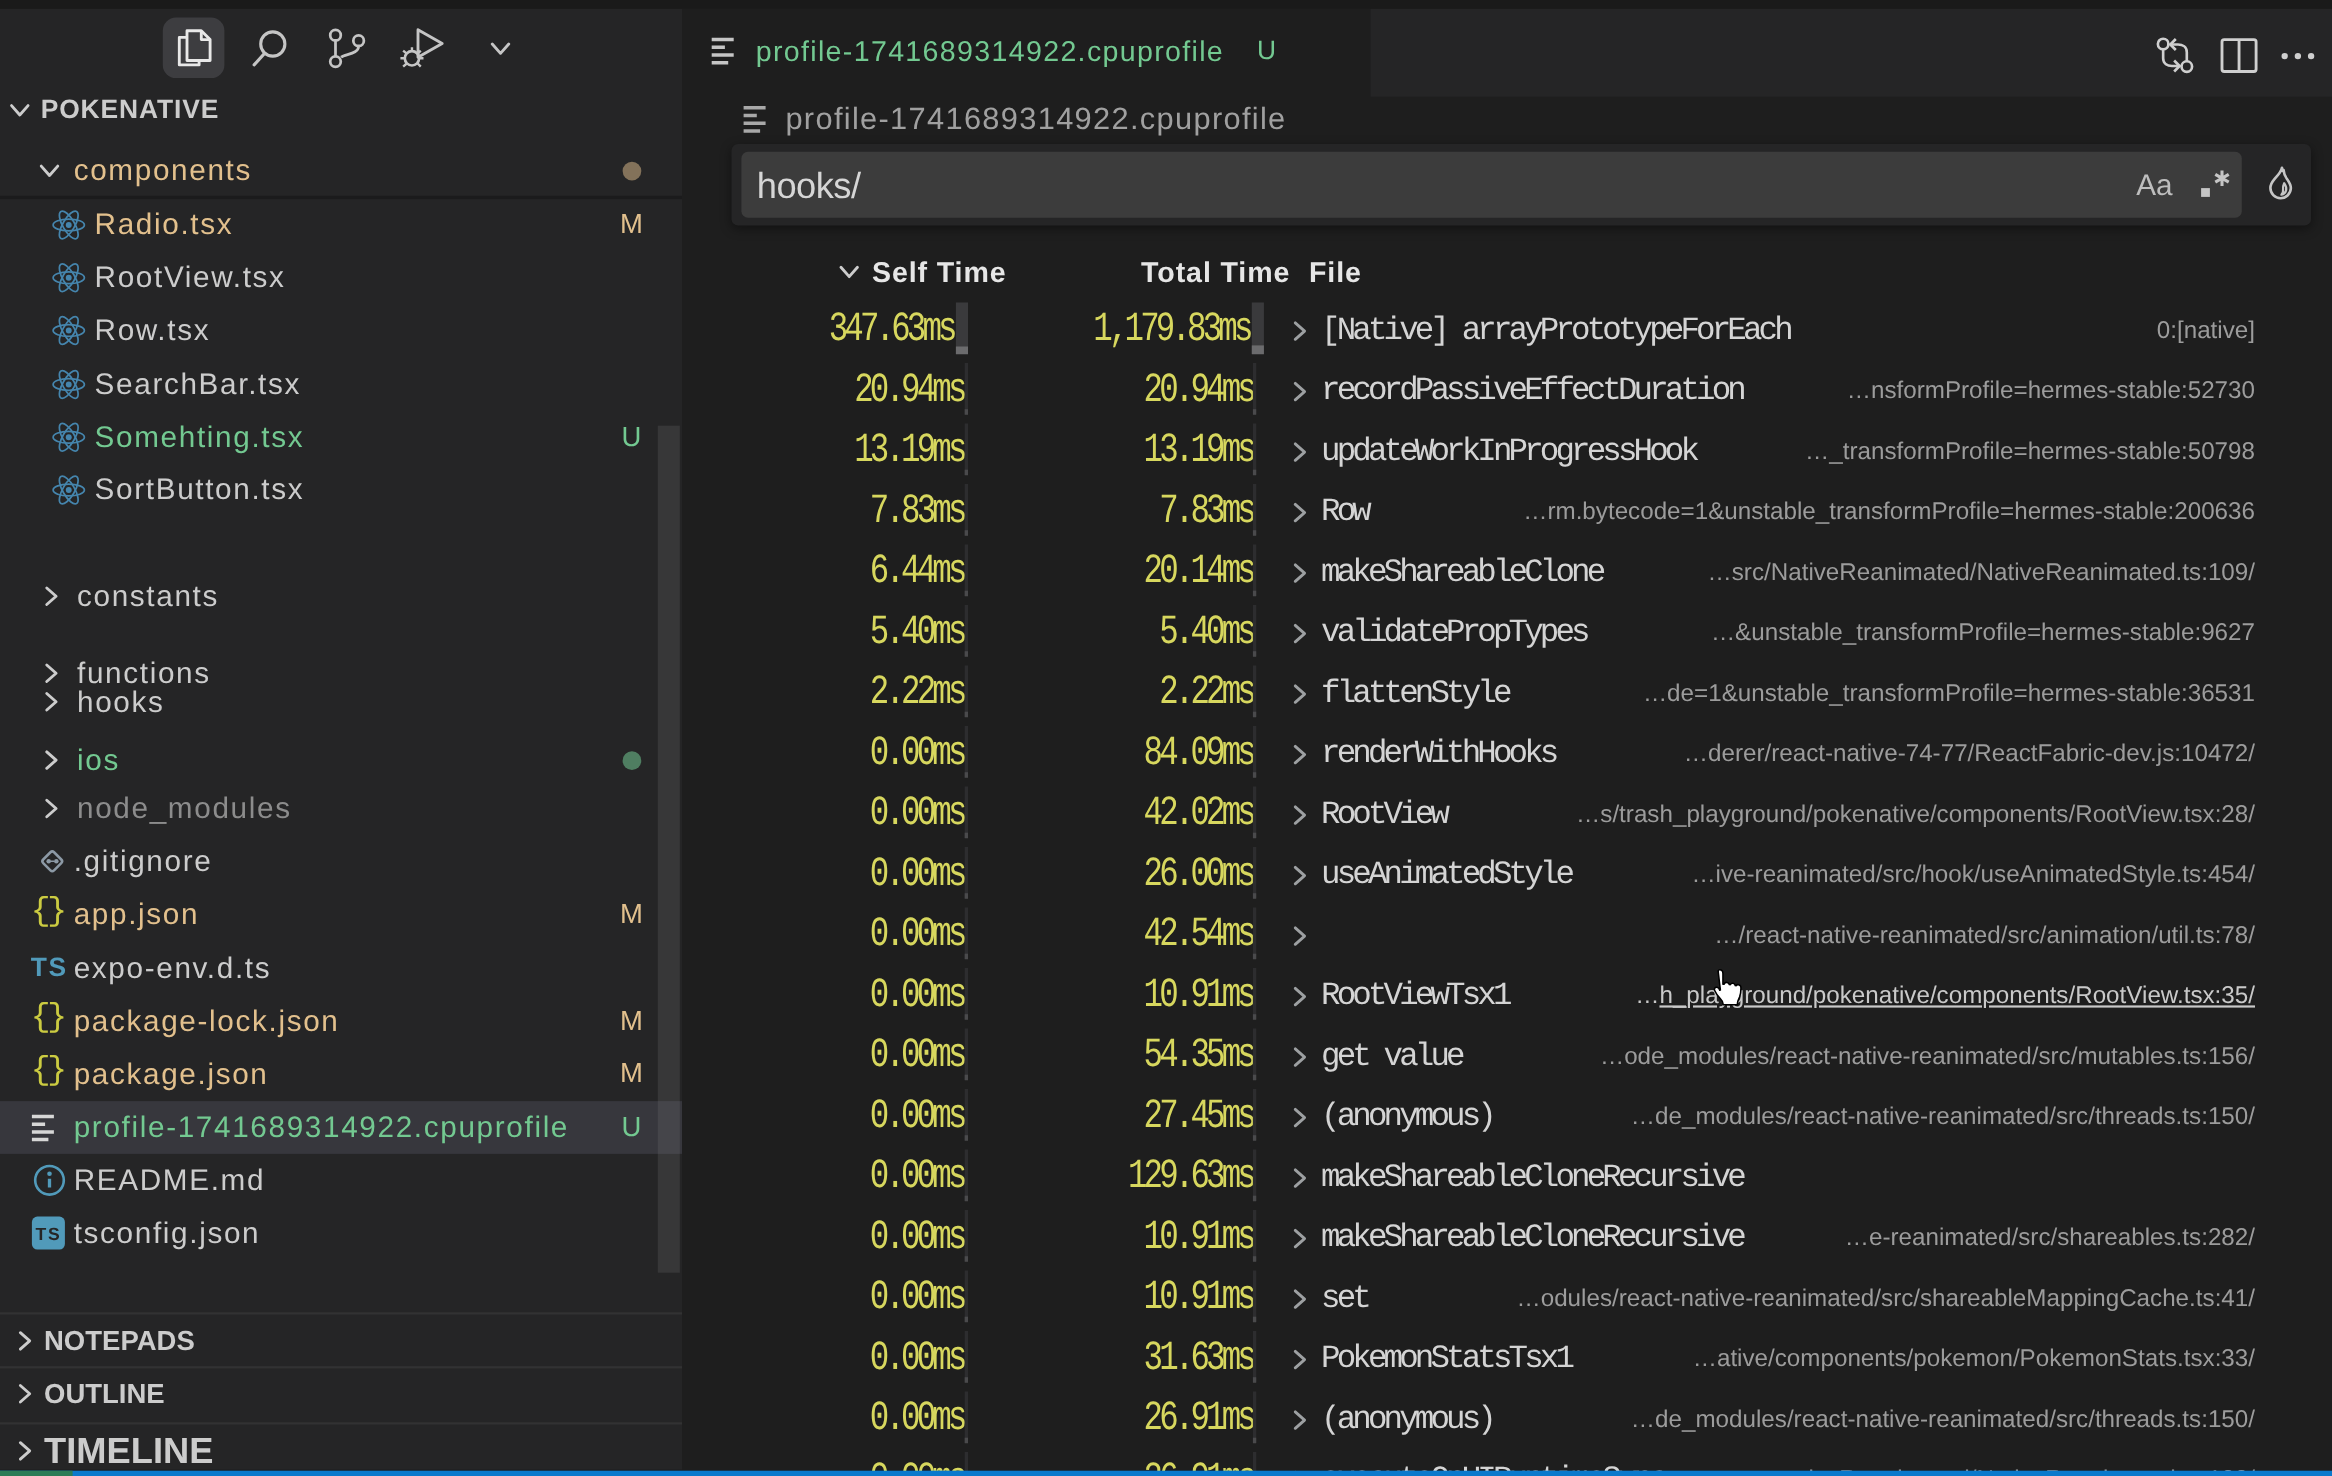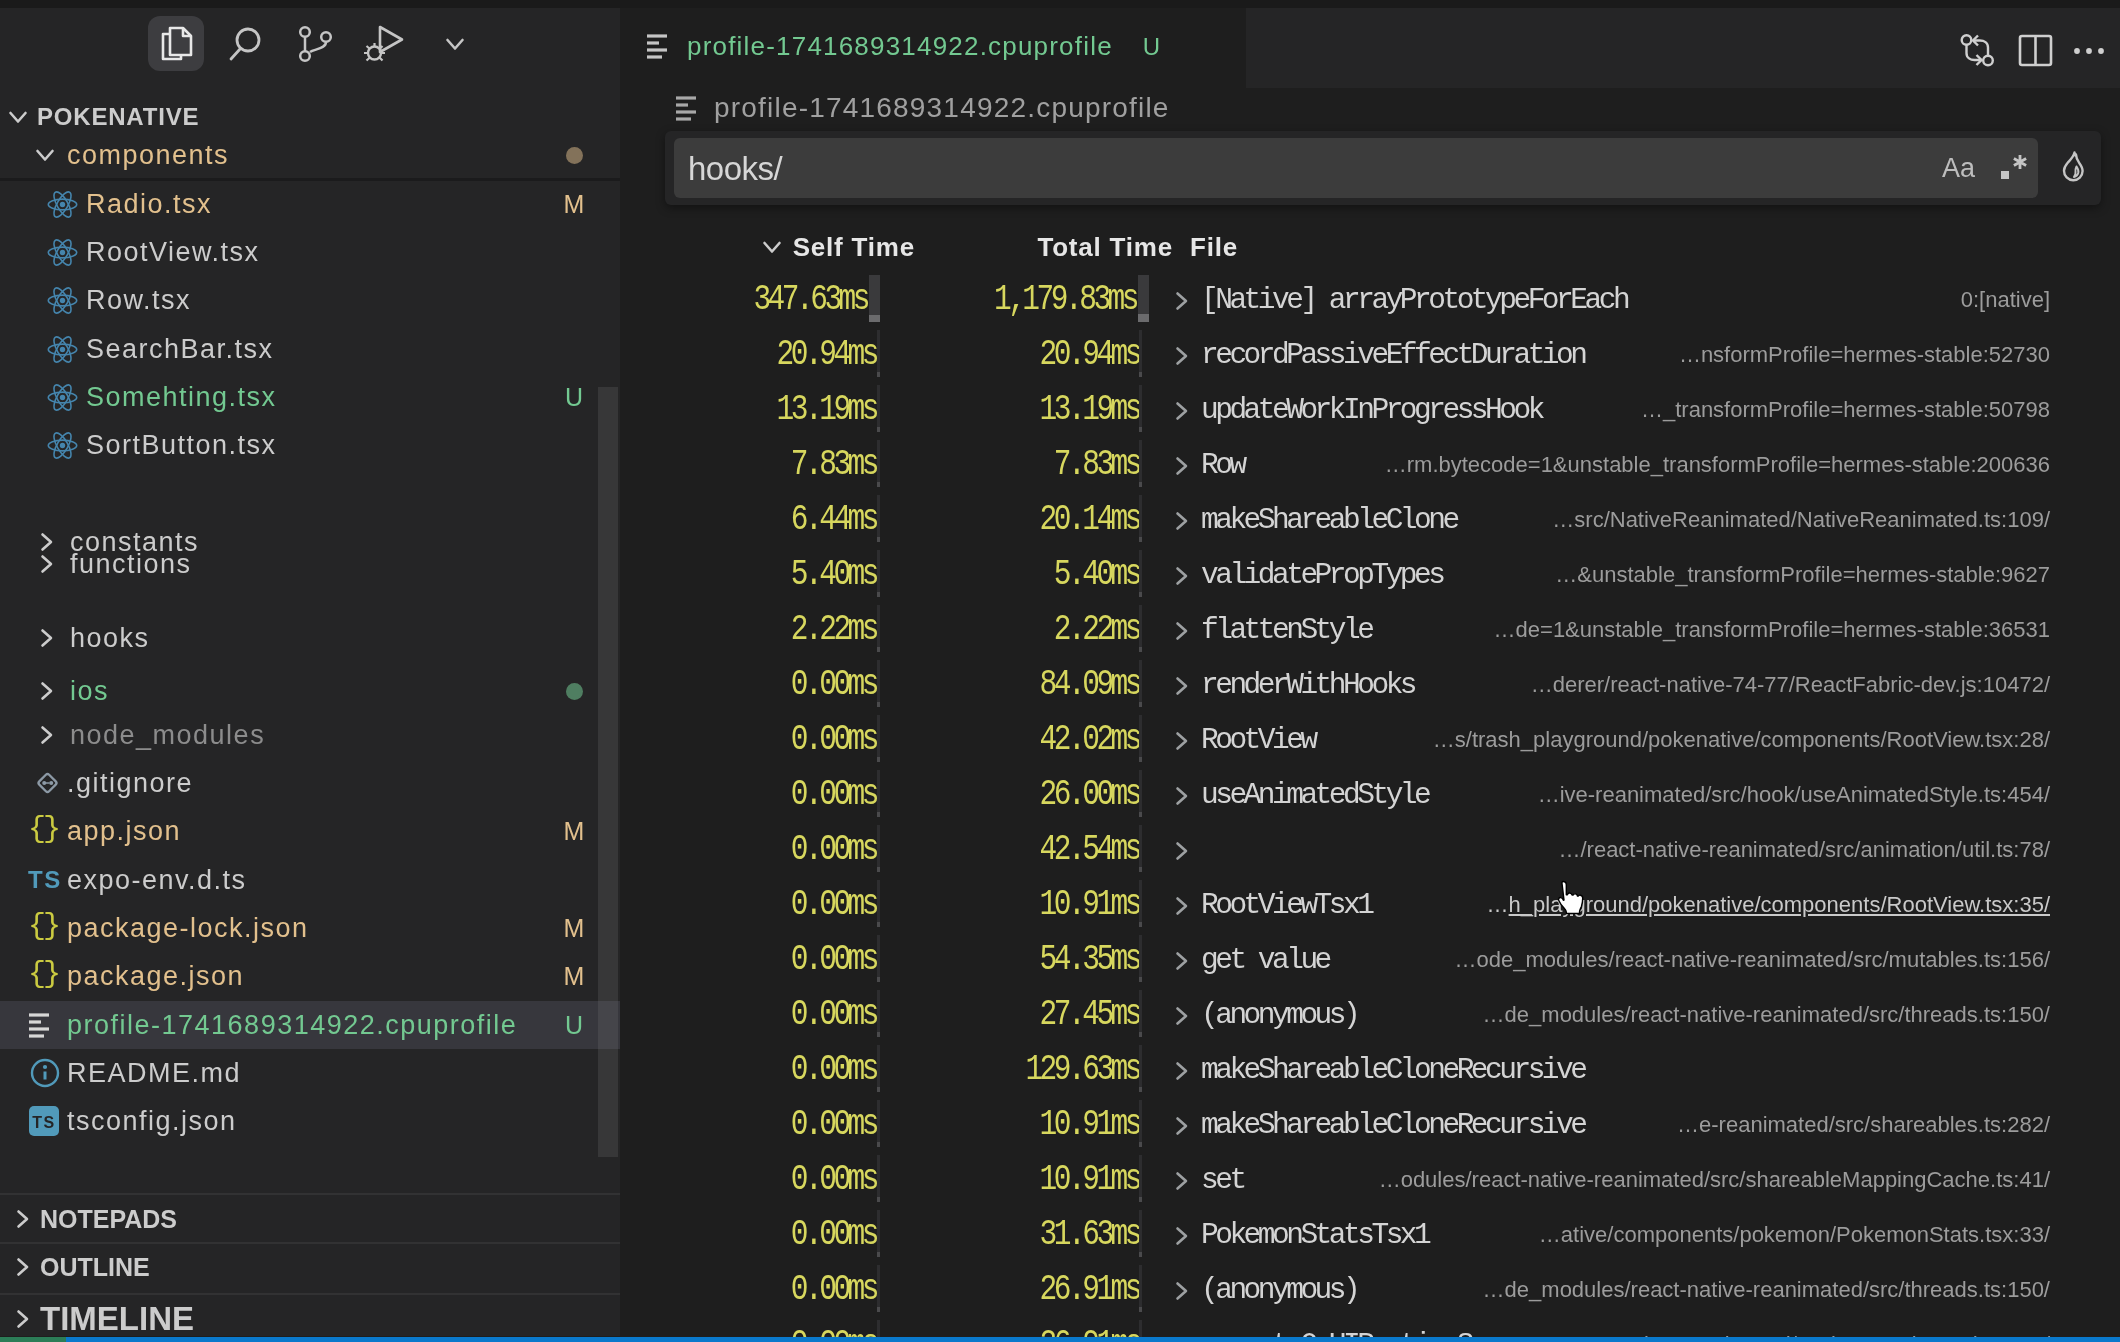--- a/index.html
+++ b/index.html
@@ -65,21 +65,21 @@
         <path d="M18 5 L40 17.5 L18 30 Z" fill="none" stroke="#c5c5c5" stroke-width="2.6" stroke-linejoin="round"></path>
         <circle cx="12.5" cy="31" r="6.5" fill="none" stroke="#c5c5c5" stroke-width="2.4"></circle>
         <path d="M12.5 24.5 v-3.5 M5.5 31 h-3.5 M23 31 h-3.5 M8 27 l-3.5 -3 M17.5 27 l3 -3 M8 35.5 l-3.5 3 M17.5 35.5 l3 3" stroke="#c5c5c5" stroke-width="2.2"></path>
       </svg>
     </div>
 <div class="abs" style="left:443px;top:24px;display:flex">
       <svg width="26" height="26" viewBox="0 0 26 26">
         <path d="M4.5 8 L12 16.5 L19.5 8" fill="none" stroke="#c5c5c5" stroke-width="2.6" stroke-linecap="round" stroke-linejoin="round"></path>
       </svg>
     </div>
-<div class="srow" style="top:85px">
+<div class="srow" style="top:68px">
       <span class="twisty" style="margin-left:6px;margin-right:7px">
         <svg width="24" height="24" viewBox="0 0 24 24">
           <path d="M4.5 8 L12 16.5 L19.5 8" fill="none" stroke="#cccccc" stroke-width="2.6" stroke-linecap="round" stroke-linejoin="round"></path>
         </svg>
       </span>
       <span class="hdr">POKENATIVE</span>
     </div>
 <div class="srow" style="top:123px">
       <span class="twisty" style="margin-left:33px;margin-right:10px">
         <svg width="24" height="24" viewBox="0 0 24 24">
@@ -170,21 +170,21 @@
       <span class="">SortButton.tsx</span>
     </div>
 <div class="srow" style="top:510px">
       <span class="twisty" style="margin-left:34px;margin-right:12px">
         <svg width="24" height="24" viewBox="0 0 24 24">
           <path d="M8.5 4.5 L17 12 L8.5 19.5" fill="none" stroke="#cccccc" stroke-width="2.6" stroke-linecap="round" stroke-linejoin="round"></path>
         </svg>
       </span>
       <span class="">constants</span>
     </div>
-<div class="srow" style="top:532px">
+<div class="srow" style="top:580px">
       <span class="twisty" style="margin-left:34px;margin-right:12px">
         <svg width="24" height="24" viewBox="0 0 24 24">
           <path d="M8.5 4.5 L17 12 L8.5 19.5" fill="none" stroke="#cccccc" stroke-width="2.6" stroke-linecap="round" stroke-linejoin="round"></path>
         </svg>
       </span>
       <span class="">functions</span>
     </div>
 <div class="srow" style="top:606px">
       <span class="twisty" style="margin-left:34px;margin-right:12px">
         <svg width="24" height="24" viewBox="0 0 24 24">

